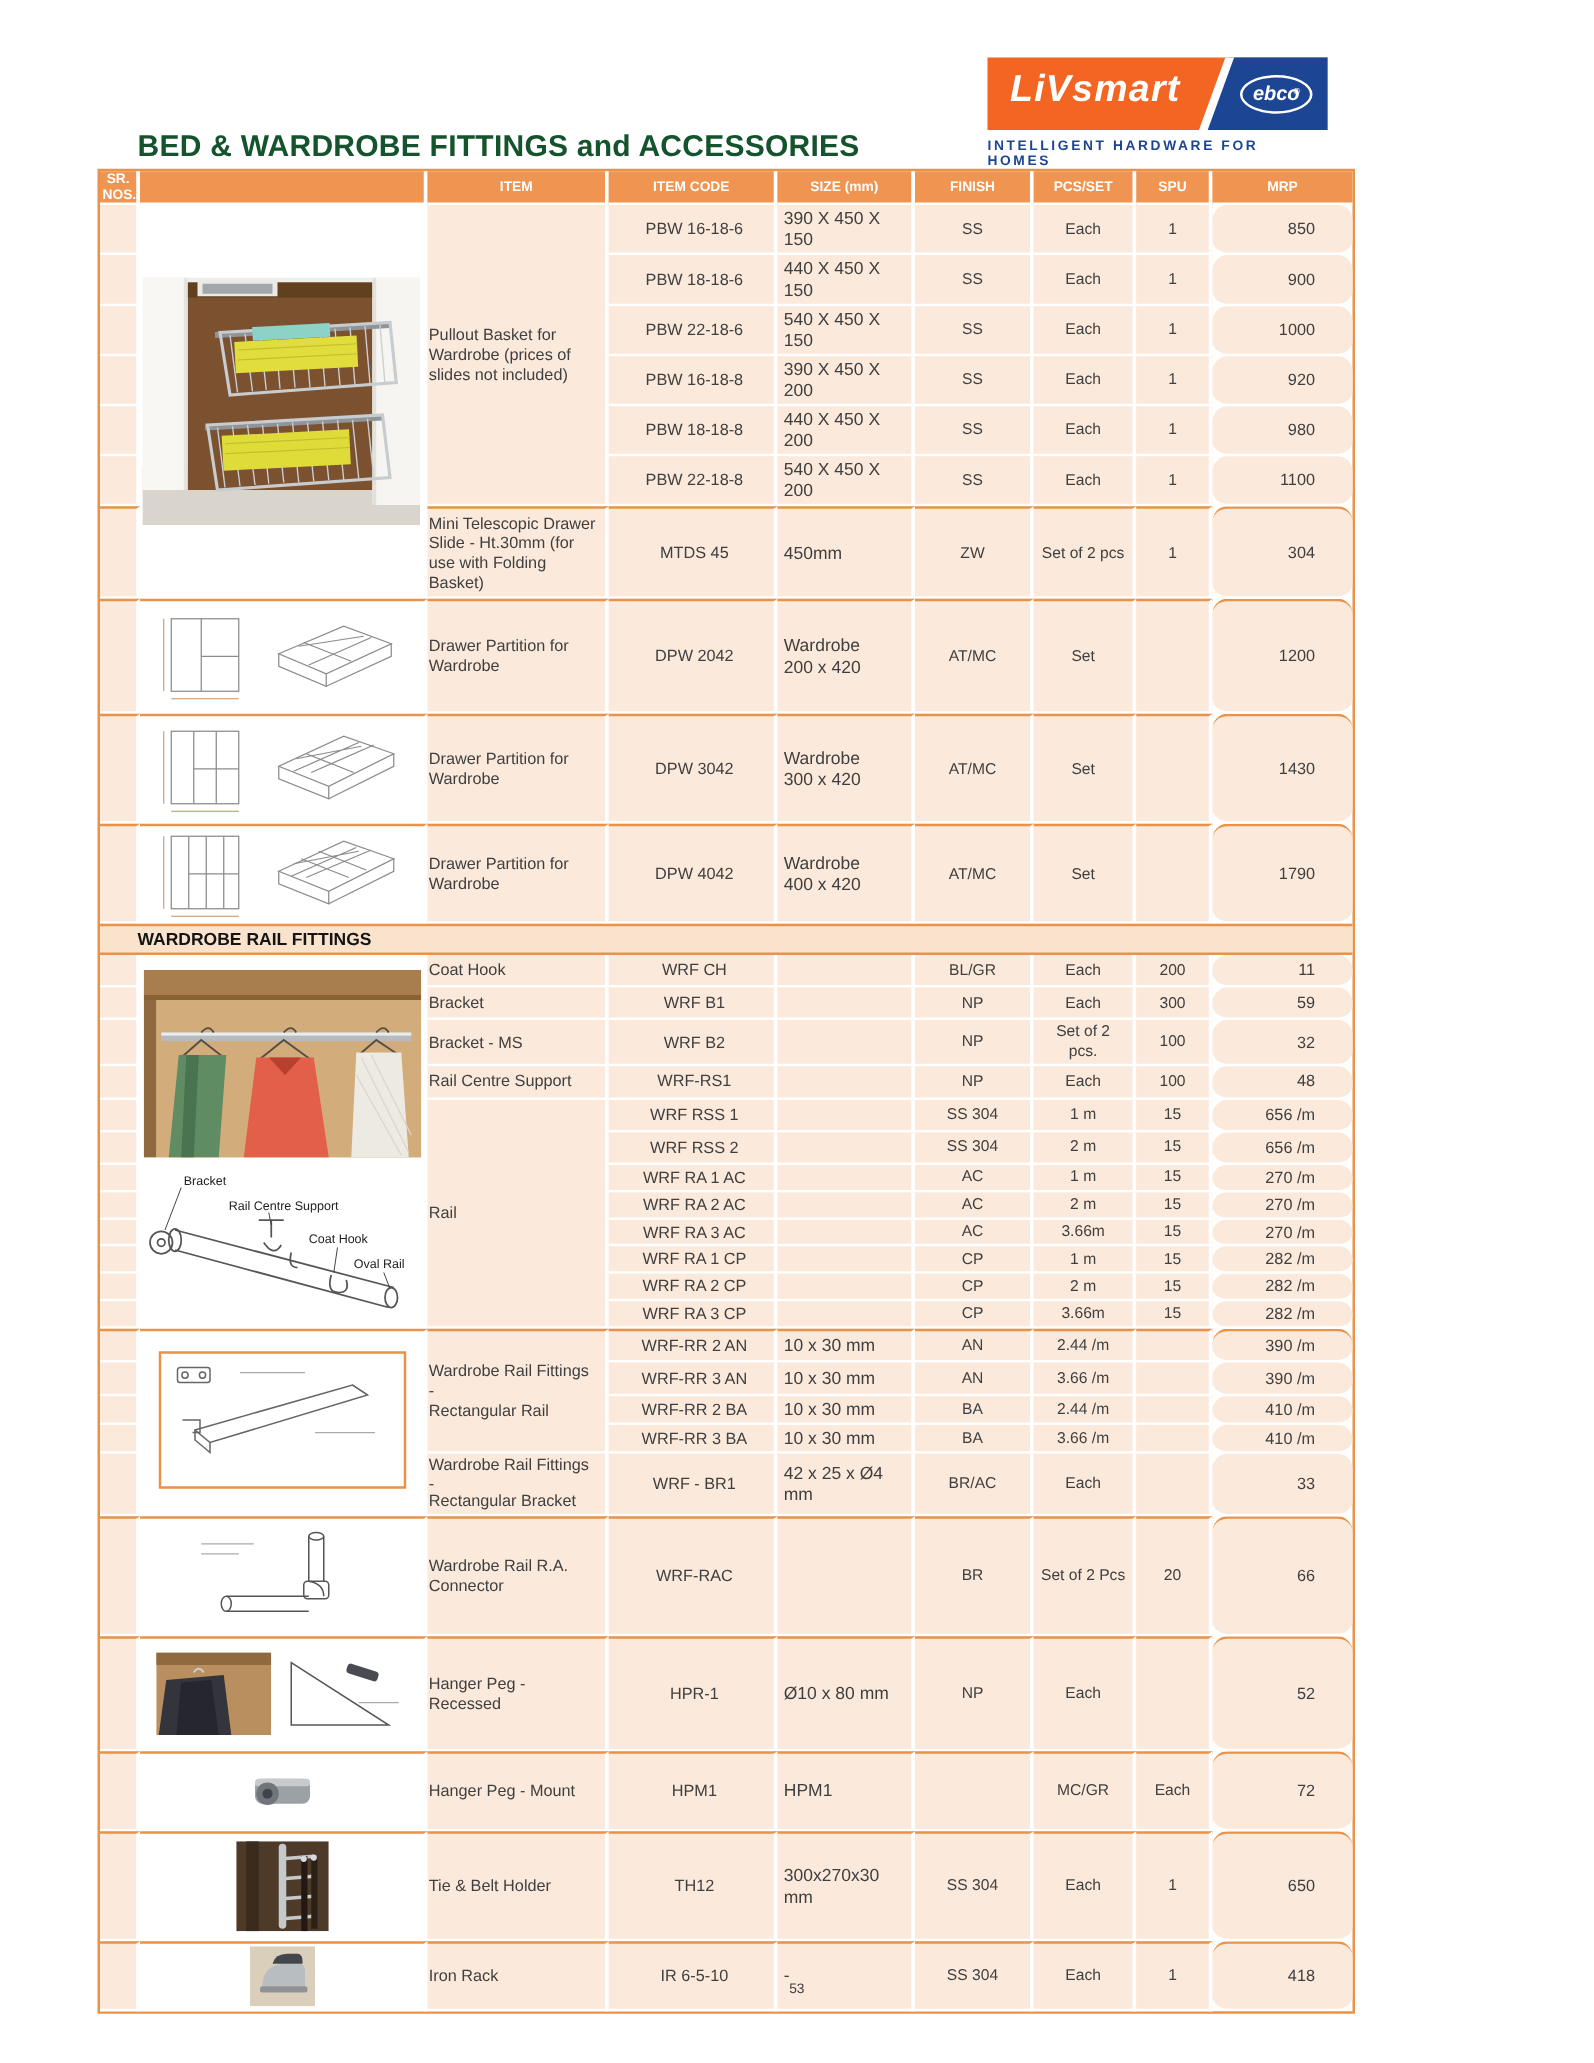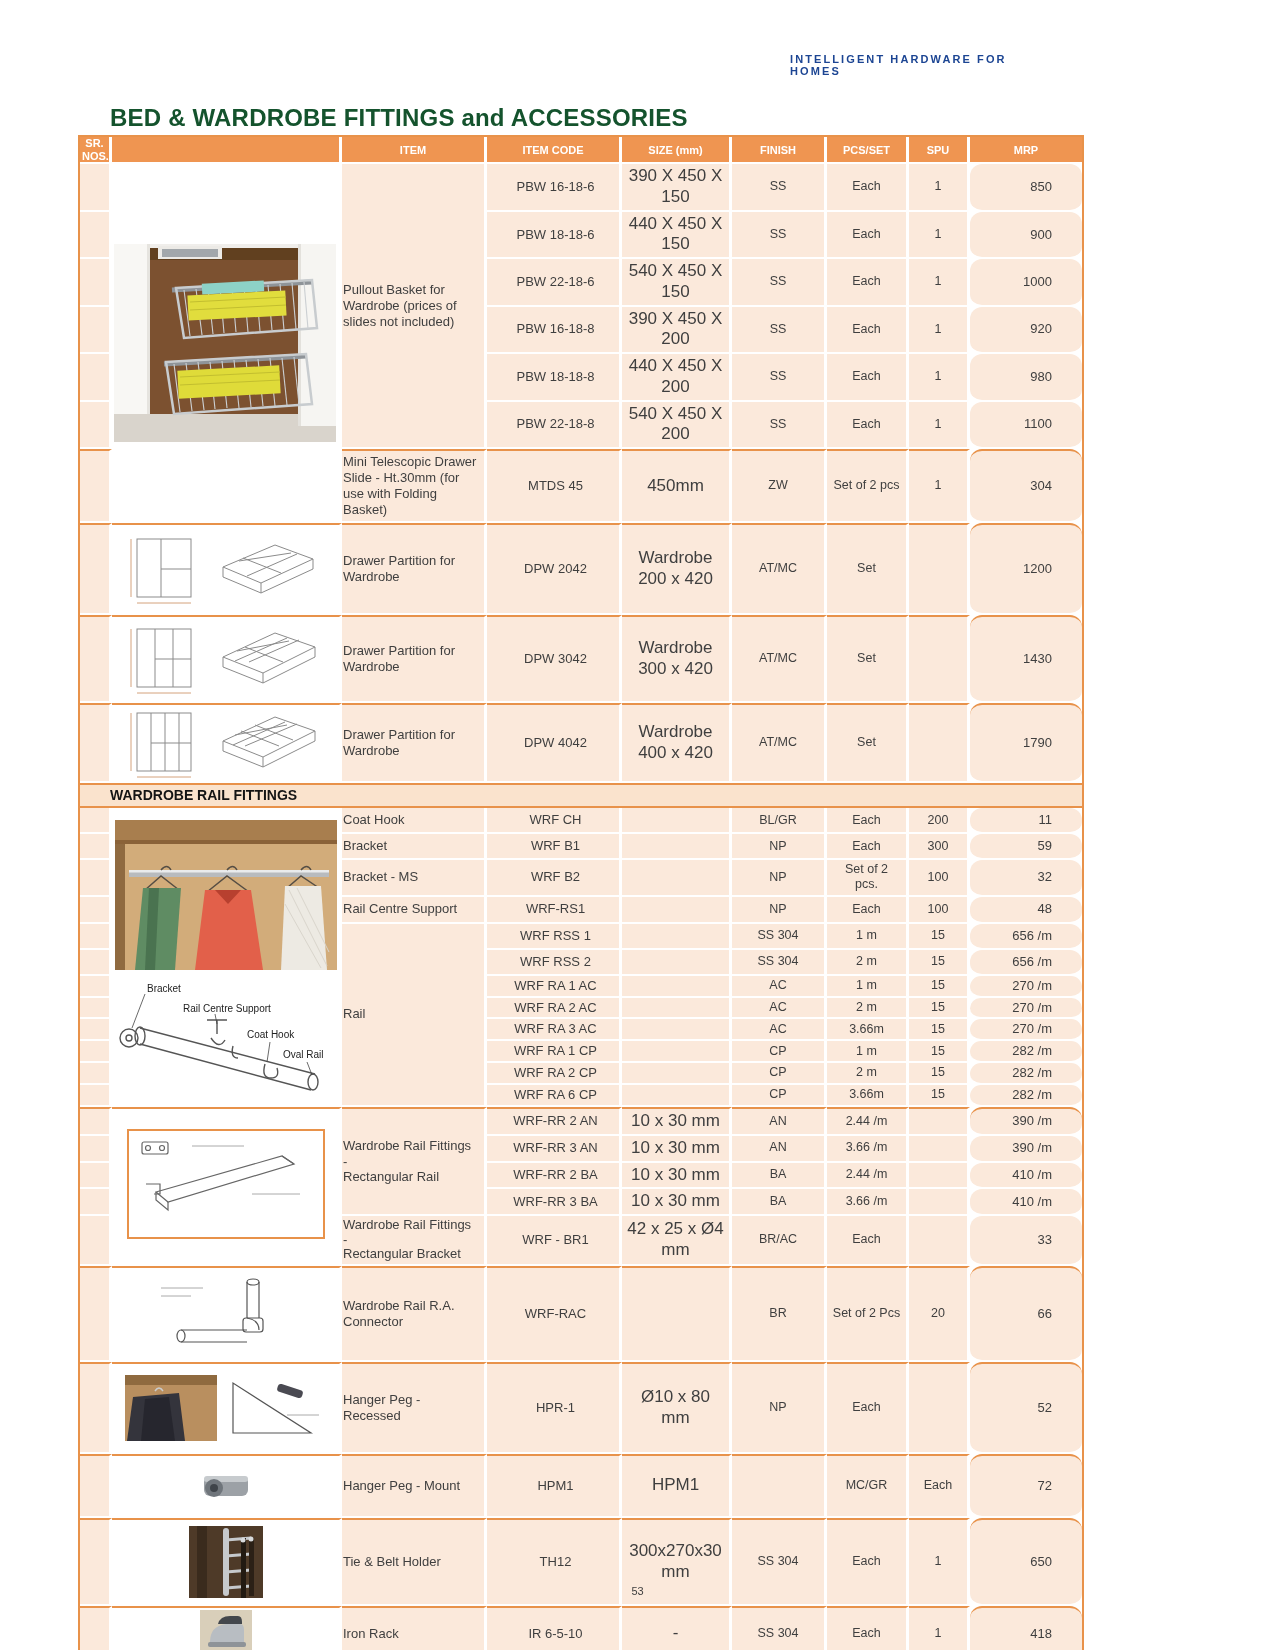--- a/index.html
+++ b/index.html
@@ -35,36 +35,45 @@
   th.h-sr{font-size:11px;line-height:1.15;white-space:pre-line;}
   th:last-child{border-right:none;}
   td{background:#FBE9DB;border-right:3px solid #fff;border-bottom:2px solid #fff;
      font-size:13px;color:#3F3F3F;vertical-align:middle;padding:2px 5px;line-height:1.22;}
   tr.g > td{border-top:2px solid #E8924A;}
   td.c-sr{padding:0;}
   td.c-img{background:#fff;text-align:center;padding:2px;}
   td.c-item{text-align:left;white-space:pre-line;padding-left:1px;}
   td.c-item.tight{line-height:1.12;}
   td.c-code{text-align:center;padding-left:10px;white-space:pre-line;}
-  td.c-size{text-align:center;white-space:pre-line;font-size:17px;}
+  td.c-size{text-align:left;white-space:pre-line;font-size:14px;}
   td.c-fin,td.c-pcs,td.c-spu{text-align:center;font-size:12.5px;}
   td.c-mrp{text-align:right;padding-right:30px;border-right:none;border-radius:12px;}
   tr.section-row td{background:#FAE3CD;border-top:2px solid #E8924A;border-bottom:2px solid #E8924A;
      font-weight:bold;font-size:14px;color:#141414;text-align:left;padding-left:30px;border-right:none;}
   .img-stack{display:flex;flex-direction:column;align-items:center;gap:6px;}
   .img-pair{display:flex;align-items:center;justify-content:center;gap:6px;}
   .diag-box{display:inline-block;border:2px solid #E8924A;background:#fff;padding:3px;line-height:0;}
   svg{display:block;}
   .footer{position:absolute;top:1585px;left:0;width:100%;text-align:center;
           font-size:11px;color:#3F3F3F;}
 </style>
 </head>
 <body>
 
 <div class="logo-wrap">
+  <div class="logo-box">
+    <span class="logo-brand">LiVsmart</span>
+    <div class="logo-stripe"></div>
+    <div class="logo-blue"></div>
+    <div class="ebco-oval">
+      <span>ebco</span>
+      <span class="ebco-reg">®</span>
+    </div>
+  </div>
   <div class="logo-tagline">INTELLIGENT HARDWARE FOR HOMES</div>
 </div>
 
 <div class="page-title">BED &amp; WARDROBE FITTINGS and ACCESSORIES</div>
 
 <div class="table-wrap">
 <table>
 <colgroup>
   <col style="width:32px">
         <col style="width:230px">
@@ -467,21 +476,21 @@
   <td class="c-sr"></td>
   <td class="c-code">WRF RA 2 CP</td>
   <td class="c-size"></td>
   <td class="c-fin">CP</td>
   <td class="c-pcs">2 m</td>
   <td class="c-spu">15</td>
   <td class="c-mrp">282 /m</td>
 </tr>
 <tr style="height:21px">
   <td class="c-sr"></td>
-  <td class="c-code">WRF RA 6 CP</td>
+  <td class="c-code">WRF RA 3 CP</td>
   <td class="c-size"></td>
   <td class="c-fin">CP</td>
   <td class="c-pcs">3.66m</td>
   <td class="c-spu">15</td>
   <td class="c-mrp">282 /m</td>
 </tr>
 
 <tr class="g" style="height:27px">
   <td class="c-sr"></td>
   <td class="c-img" rowspan="5">

